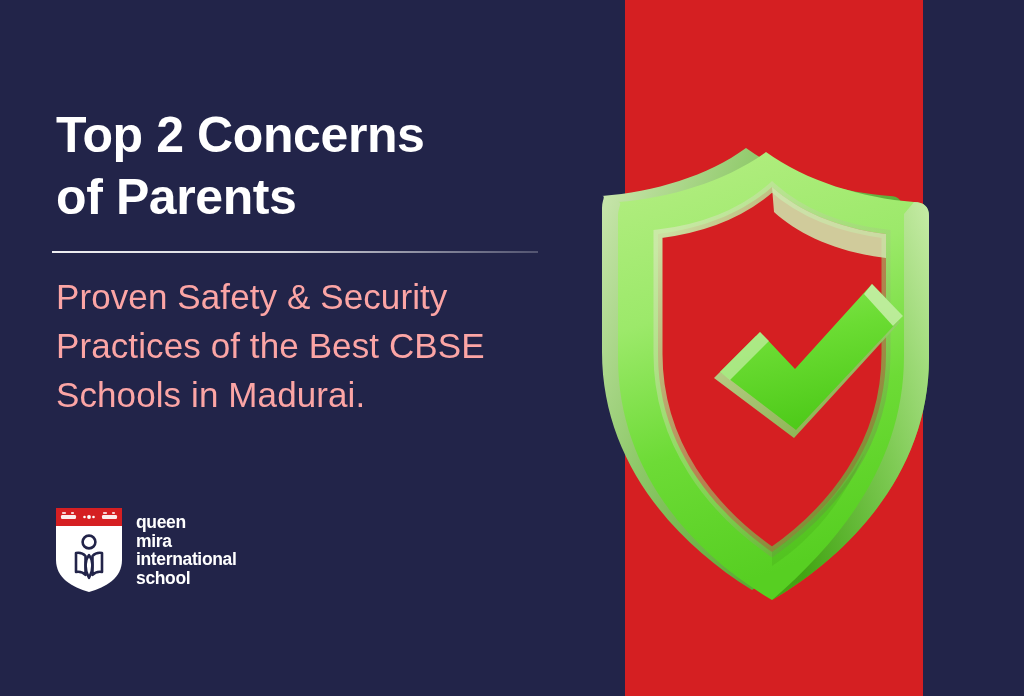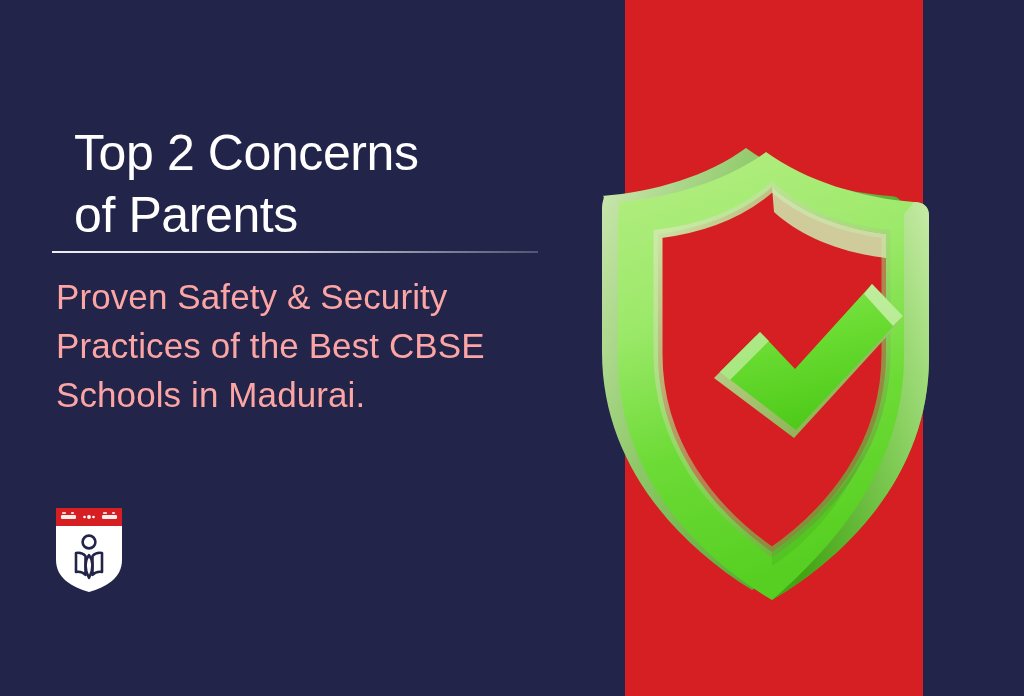--- a/index.html
+++ b/index.html
@@ -33,24 +33,24 @@
     top: 0;
     width: 520px;
     height: 696px;
   }
 
   .headline {
     position: absolute;
     top: 104px;
     left: 0;
     width: 500px;
-    margin: 18px;
+    margin: 0;
     font-size: 50px;
     line-height: 62px;
-    font-weight: 400;
+    font-weight: 700;
     letter-spacing: -0.4px;
     color: #ffffff;
     white-space: pre-line;
   }
 
   .divider {
     position: absolute;
     top: 251px;
     left: -4px;
     width: 486px;
@@ -160,20 +160,24 @@
             <circle cx="33" cy="34" r="6.4" fill="none" stroke="#222449" stroke-width="2.6"></circle>
 
             <path d="M20 45 C20 45 26 44 29.5 48 L29.5 67 C26 63 20 64 20 64 Z" fill="none" stroke="#222449" stroke-width="2.6" stroke-linejoin="round"></path>
             <path d="M46 45 C46 45 40 44 36.5 48 L36.5 67 C40 63 46 64 46 64 Z" fill="none" stroke="#222449" stroke-width="2.6" stroke-linejoin="round"></path>
 
             <path d="M33 47 C37.5 53 37.5 61 33 70 C28.5 61 28.5 53 33 47 Z" fill="none" stroke="#222449" stroke-width="2.4" stroke-linejoin="round"></path>
           </g>
         </svg>
       </div>
 
+      <div class="wordmark">queen
+mira
+international
+school</div>
     </div>
   </div>
 
   <div class="shield-art">
     <svg width="400" height="468" viewBox="0 0 400 468" xmlns="http://www.w3.org/2000/svg">
       <defs>
         <linearGradient id="gFront" x1="0" y1="0" x2="0.25" y2="1">
           <stop offset="0%" stop-color="#b6ee84"></stop>
           <stop offset="38%" stop-color="#9ce96a"></stop>
           <stop offset="68%" stop-color="#6ddb36"></stop>

